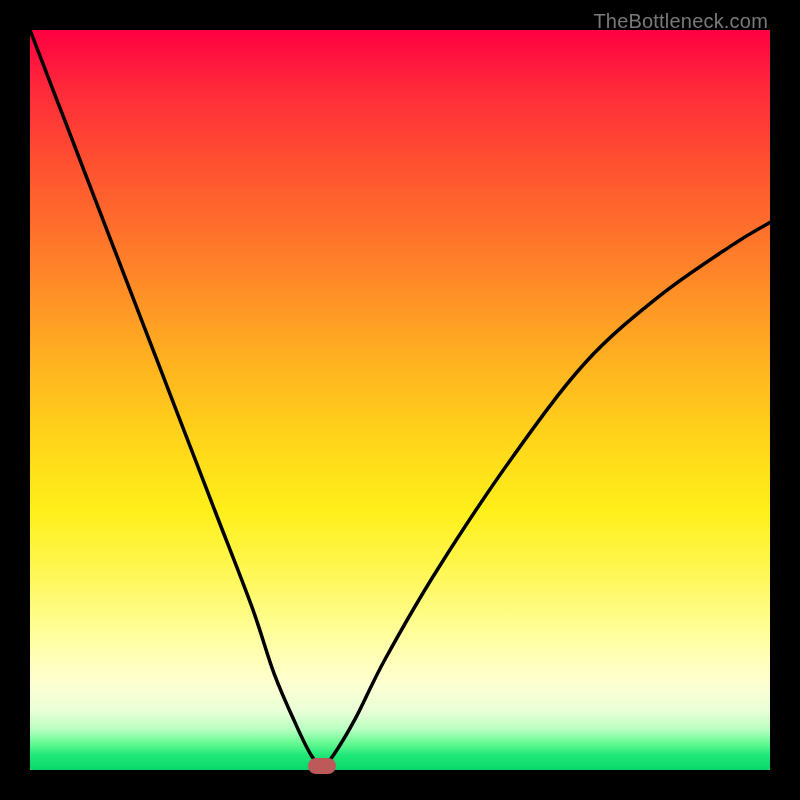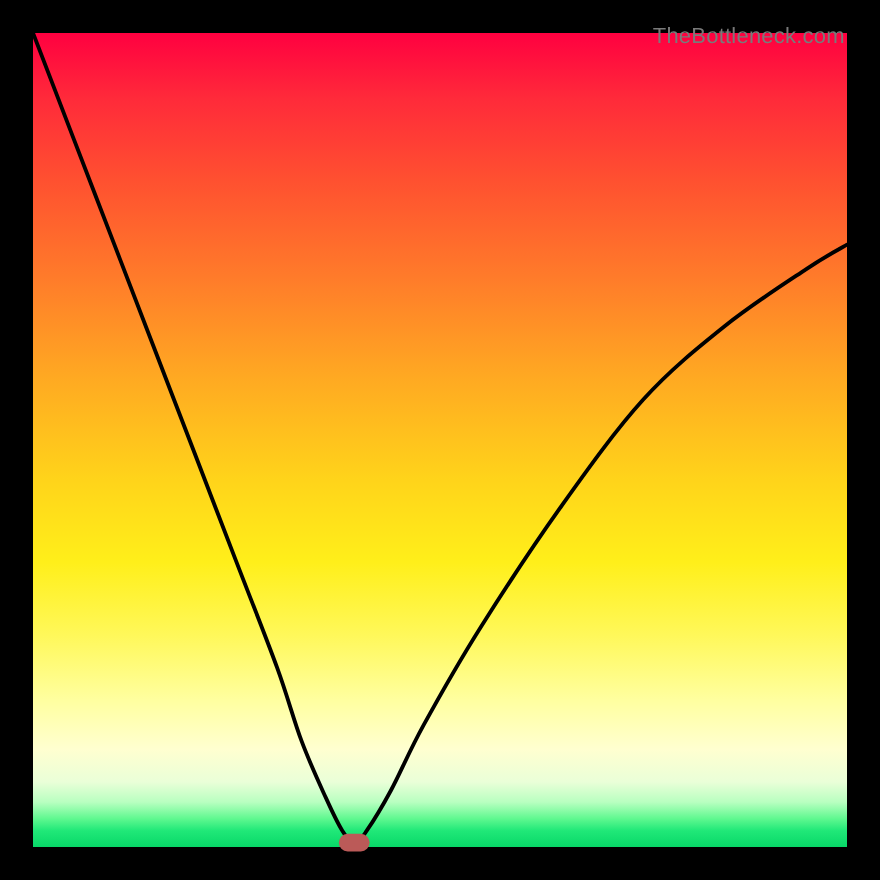--- a/index.html
+++ b/index.html
@@ -39,21 +39,21 @@
       #ffffd0 88%,
       #eaffd8 92%,
       #b8ffc0 94.5%,
       #60f890 96.5%,
       #20e878 98%,
       #08d868 100%
     );
   }
   .watermark {
     position: absolute;
-    top: 22px;
+    top: 10px;
     right: 32px;
     color: #7a7a7a;
     font-size: 20px;
     font-weight: 500;
     letter-spacing: 0.2px;
   }
   svg.curve {
     position: absolute;
     top: 0;
     left: 0;

